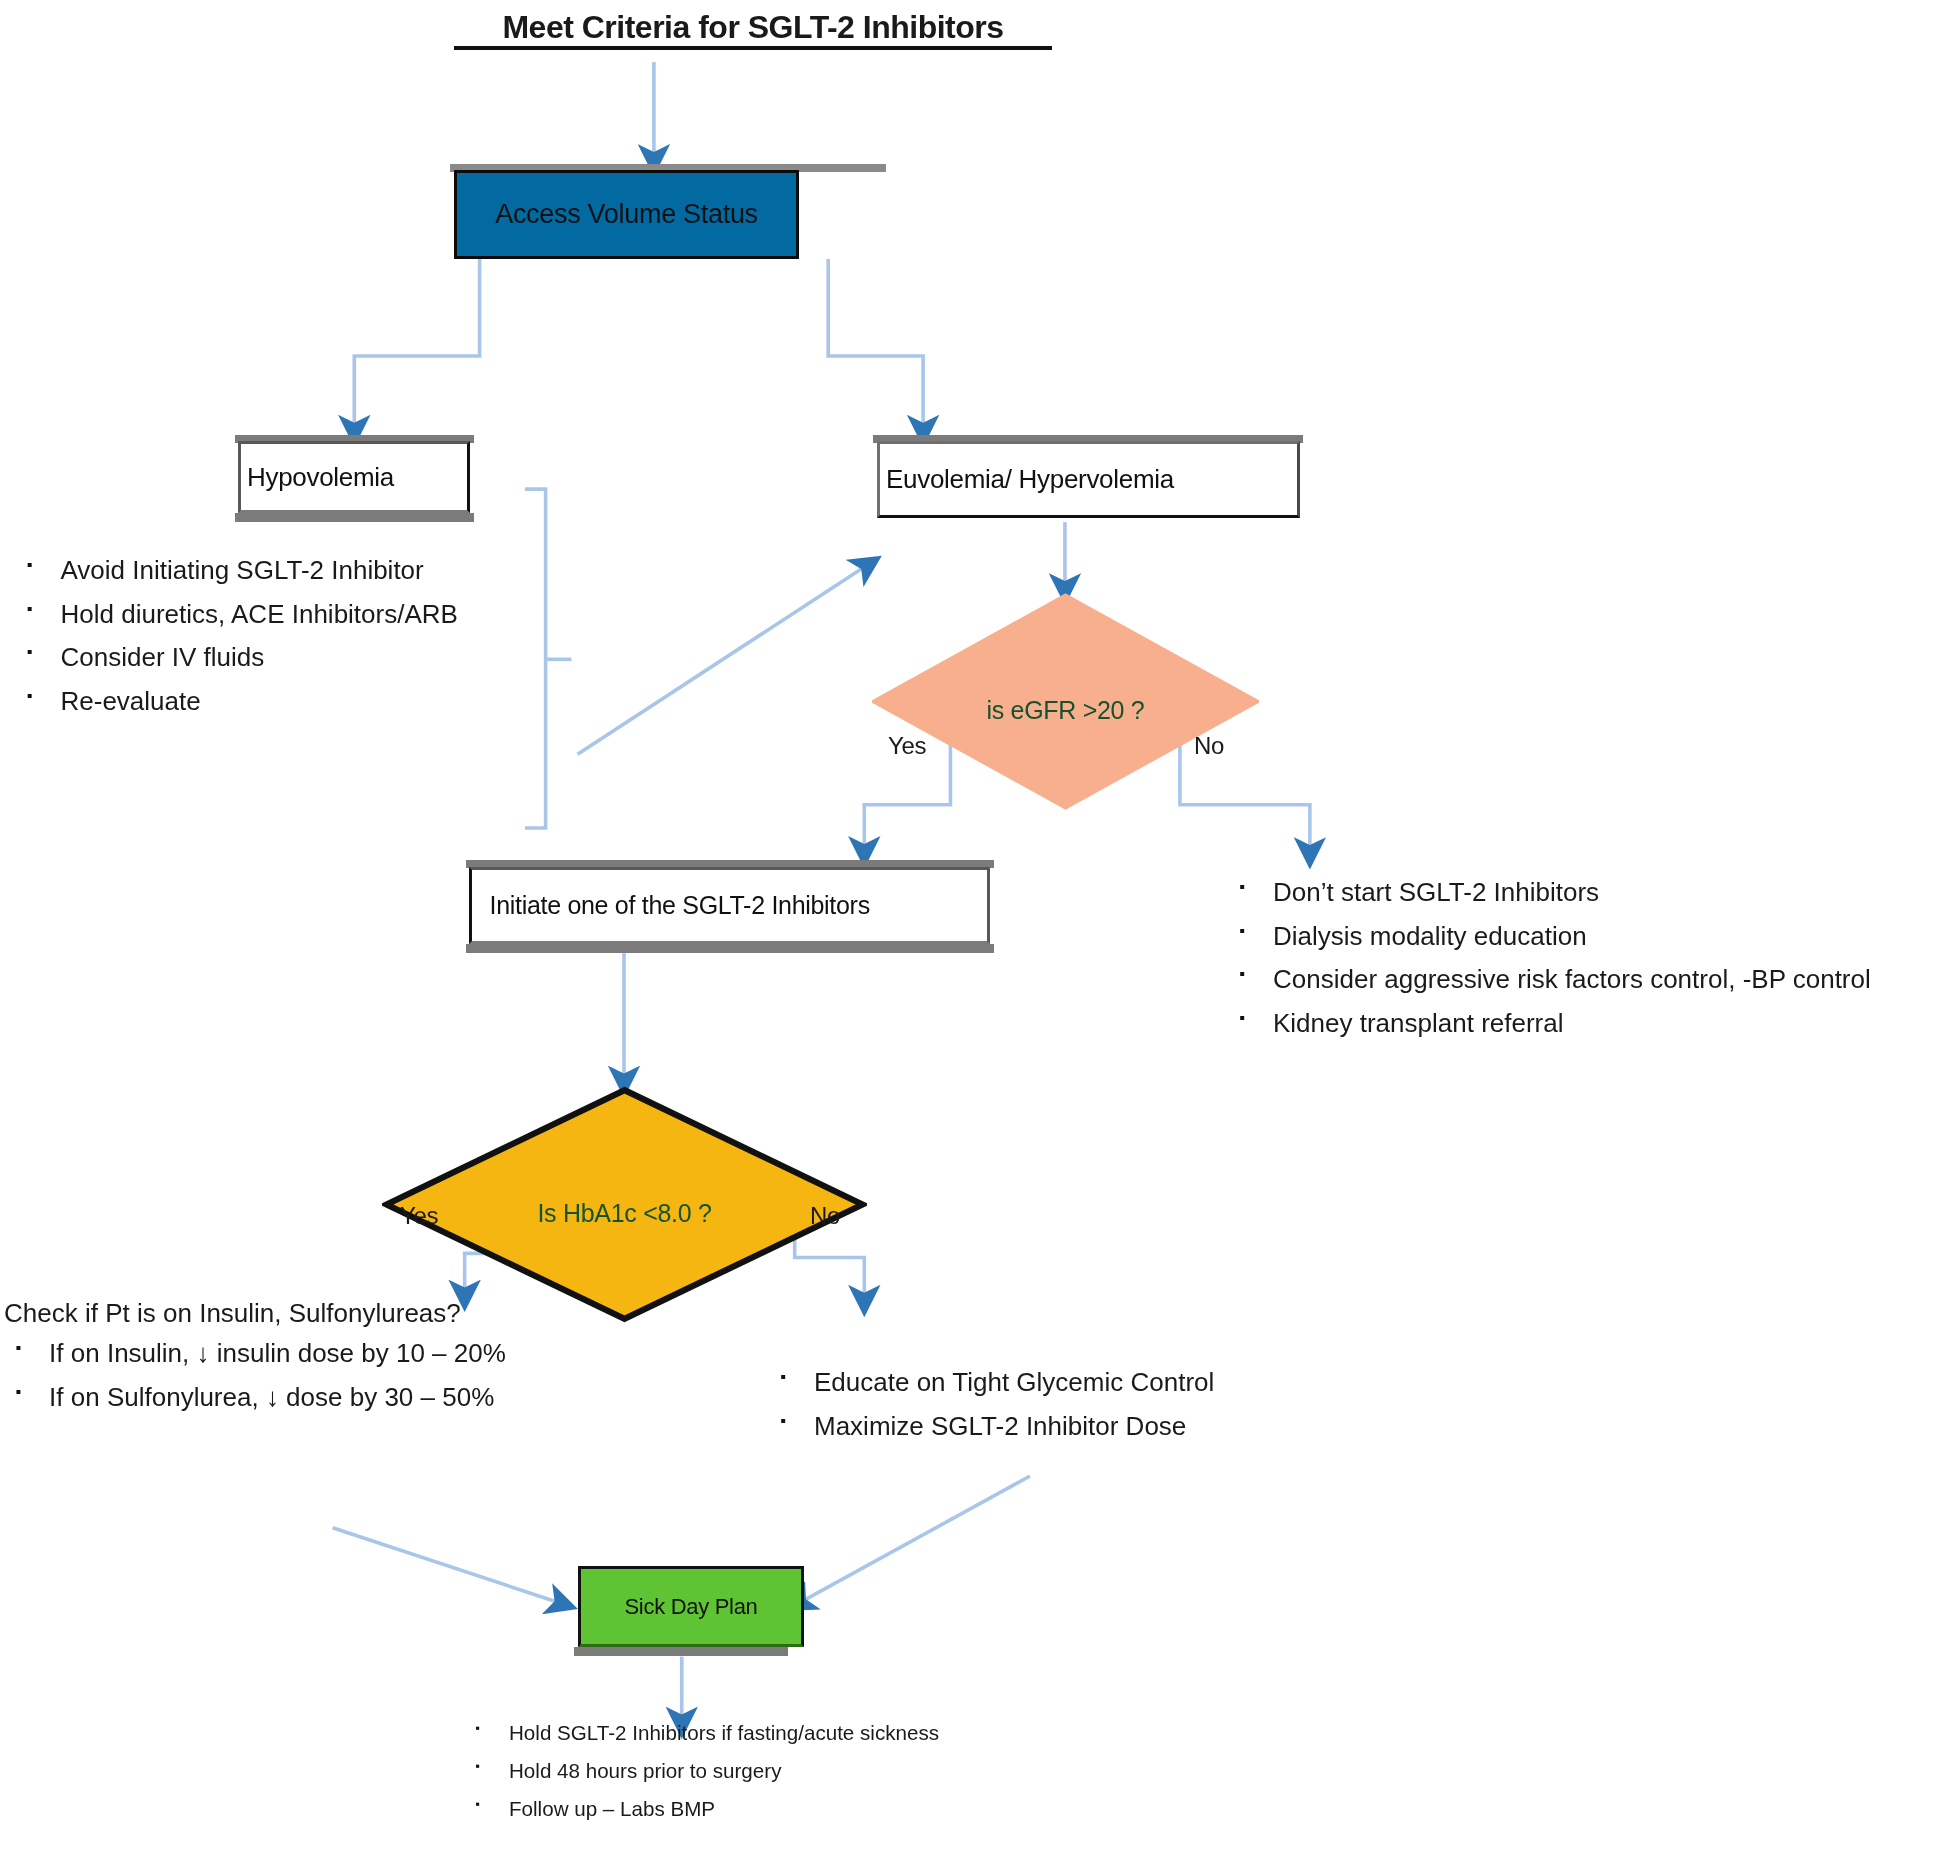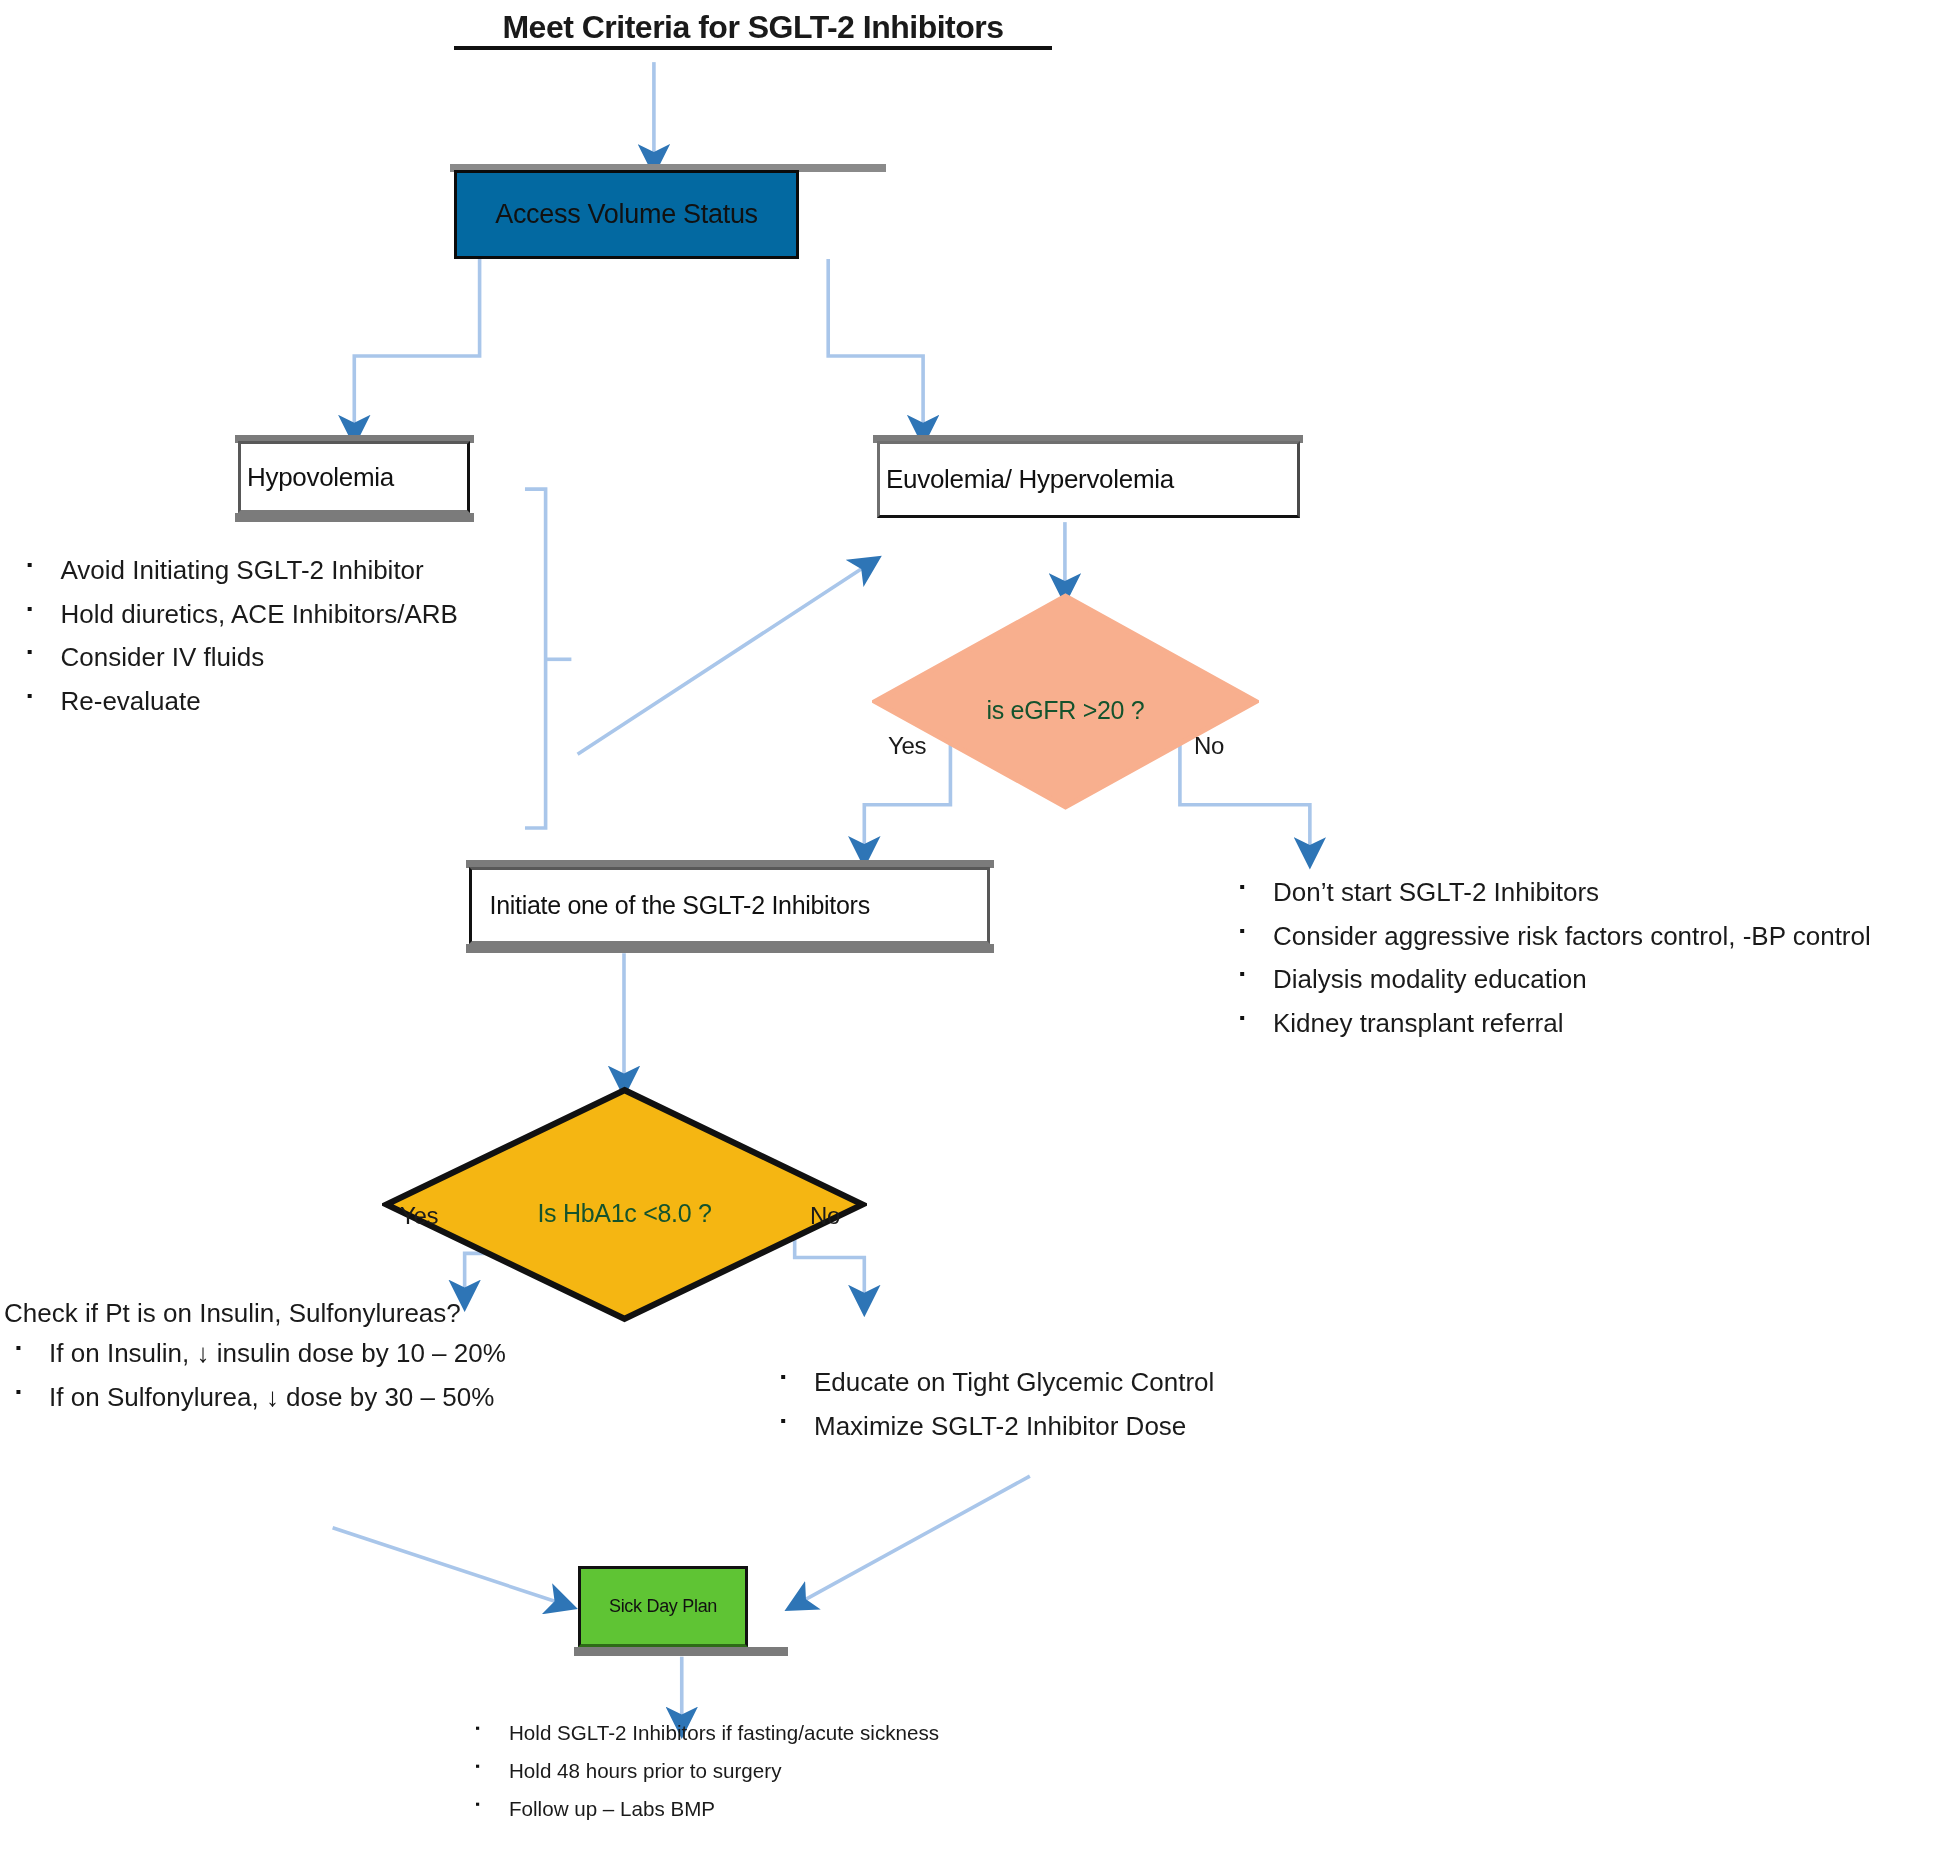--- a/index.html
+++ b/index.html
@@ -56,24 +56,24 @@
     left:469px; top:867px; width:521px; height:77px;
     background:#fff; border:3.6px solid #585858;
     border-left-color:#111; border-bottom-color:#7b7b7b;
     padding-left:17.5px; font-size:25px;
   }
   #box-initiate-top{left:466px; top:860px; width:528px; height:8.3px; background:#7b7b7b;}
   #box-initiate-bot{left:466px; top:944px; width:528px; height:9.3px; background:#7b7b7b;}
 
   
   #box-sick{
-    left:578px; top:1566px; width:170px; height:81px;
+    left:578px; top:1566px; width:226px; height:81px;
     background:#5FC434; border:3.6px solid #111;
     border-bottom-color:#2d6b17;
-    justify-content:center; font-size:18px;
+    justify-content:center; font-size:22px;
   }
   #box-sick-bot{left:574px; top:1647px; width:214px; height:9.3px; background:#7b7b7b;}
 
   
   .diamond-wrap{position:absolute;}
   .diamond-label{
     position:absolute; left:0; top:9px; width:100%; height:100%;
     display:flex; align-items:center; justify-content:center;
     font-size:25px; color:#14532d; letter-spacing:-0.3px;
   }
@@ -198,22 +198,22 @@
       <li>Avoid Initiating SGLT-2 Inhibitor</li>
       <li>Hold diuretics, ACE Inhibitors/ARB</li>
       <li>Consider IV fluids</li>
       <li>Re-evaluate</li>
     </ul>
   </div>
 
   <div class="txtblock" style="left:1228px;top:879px;font-size:26px;line-height:1.0;">
     <ul class="bl">
       <li>Don’t start SGLT-2 Inhibitors</li>
+      <li>Dialysis modality education</li>
       <li>Consider aggressive risk factors control, -BP control</li>
-      <li>Dialysis modality education</li>
       <li>Kidney transplant referral</li>
     </ul>
   </div>
 
   <div class="txtblock" style="left:4.1px;top:1300px;font-size:26px;line-height:1.0;">
     <div class="hd">Check if Pt is on Insulin, Sulfonylureas?</div>
     <ul class="bl">
       <li>If on Insulin, ↓ insulin dose by 10 – 20%</li>
       <li>If on Sulfonylurea, ↓ dose by 30 – 50%</li>
     </ul>

